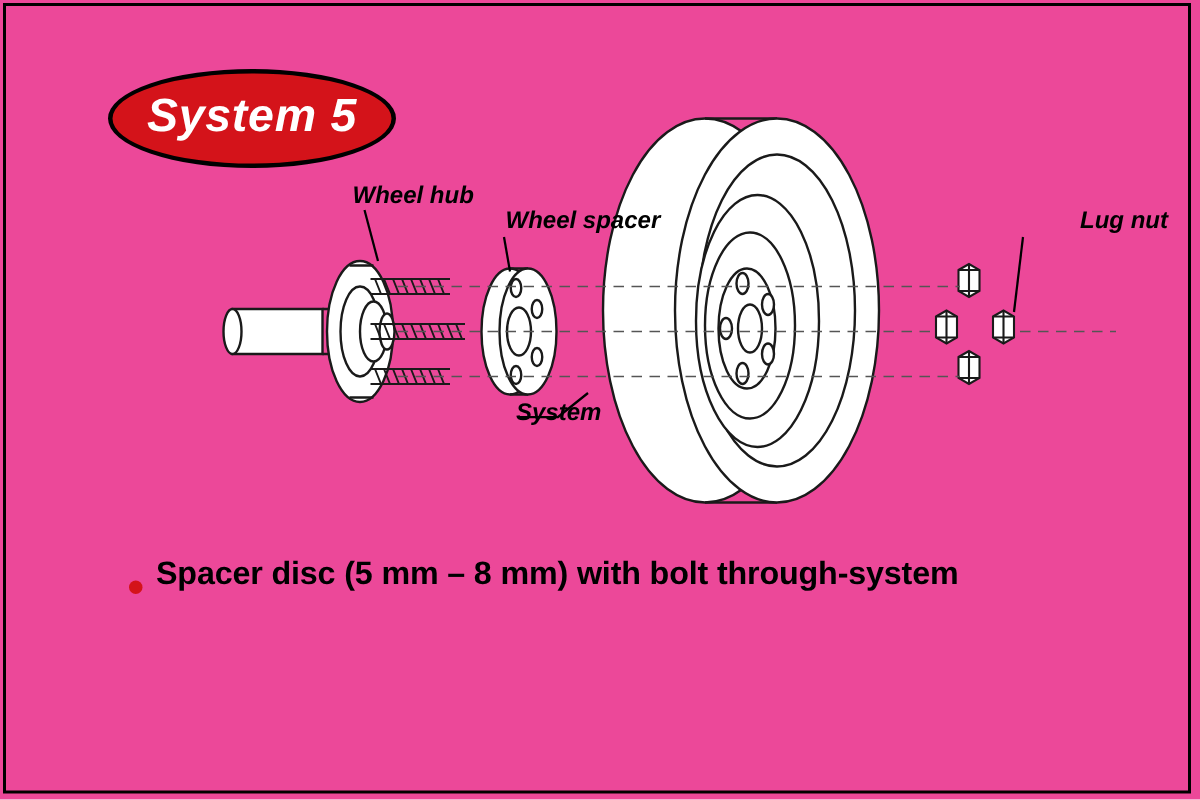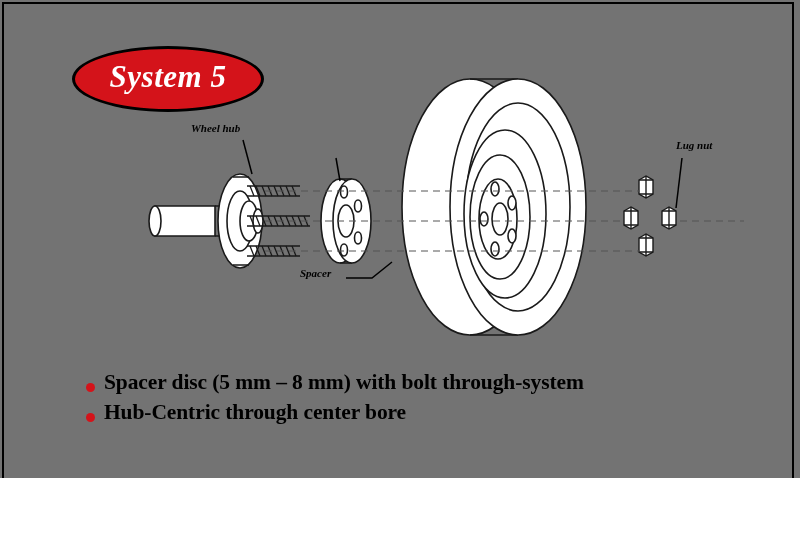--- a/index.html
+++ b/index.html
@@ -6,24 +6,23 @@
     margin: 0;
     padding: 0;
     background: #ffffff;
   }
   body {
     font-family: "Liberation Sans", sans-serif;
   }
   #page {
     position: relative;
     width: 800px;
-    height: 478px;
-    background: #737373;
+    height: 533px;
+    background: #ec4899;
     overflow: hidden;
-    font-family: Liberation Serif, serif;
   }
   #frame {
     position: absolute;
     left: 2px;
     top: 2px;
     width: 792px;
     height: 527px;
     border: 2px solid #000000;
     box-sizing: border-box;
   }
@@ -65,42 +64,43 @@
     color: #ffffff;
     font-size: 31px;
     font-weight: bold;
     font-style: italic;
     letter-spacing: 0.5px;
   }
 
   
   .callout {
     position: absolute;
-    font-size: 11px;
+    font-size: 16px;
     font-weight: bold;
     font-style: italic;
     color: #000000;
     white-space: nowrap;
+    margin-left: 44px;
   }
   #label-wheel-hub   { left: 191px; top: 122px; }
   #label-wheel-spacer{ left: 293px; top: 139px; }
   #label-lug-nut     { left: 676px; top: 139px; }
   #label-wheel       { left: 300px; top: 267px; }
 
   
   #bullets {
     position: absolute;
     left: 86px;
     top: 368px;
     width: 660px;
   }
   .bullet-row {
     position: relative;
     display: flex;
-    align-items: center;
+    align-items: flex-end;
     margin-bottom: 2px;
   }
   .bullet-dot {
     flex: 0 0 auto;
     width: 9px;
     height: 9px;
     border-radius: 50%;
     background: #d4131a;
     margin-top: 10px;
     margin-right: 9px;
@@ -214,27 +214,24 @@
       </g>
     </g>
   </svg>
 
   <div id="badge">
     <div class="ellipse"></div>
     <div class="label">System 5</div>
   </div>
 
   <div class="callout" id="label-wheel-hub">Wheel hub</div>
+  <div class="callout" id="label-wheel-spacer">Wheel spacer</div>
   <div class="callout" id="label-lug-nut">Lug nut</div>
-  <div class="callout" id="label-wheel">Spacer</div>
+  <div class="callout" id="label-wheel">System</div>
 
   <div id="bullets">
     <div class="bullet-row">
       <div class="bullet-dot"></div>
       <div class="bullet-text">Spacer disc (5 mm – 8 mm) with bolt through-system</div>
     </div>
-    <div class="bullet-row">
-      <div class="bullet-dot"></div>
-      <div class="bullet-text">Hub-Centric through center bore</div>
-    </div>
   </div>
 
 </div>
 
 </body></html>

